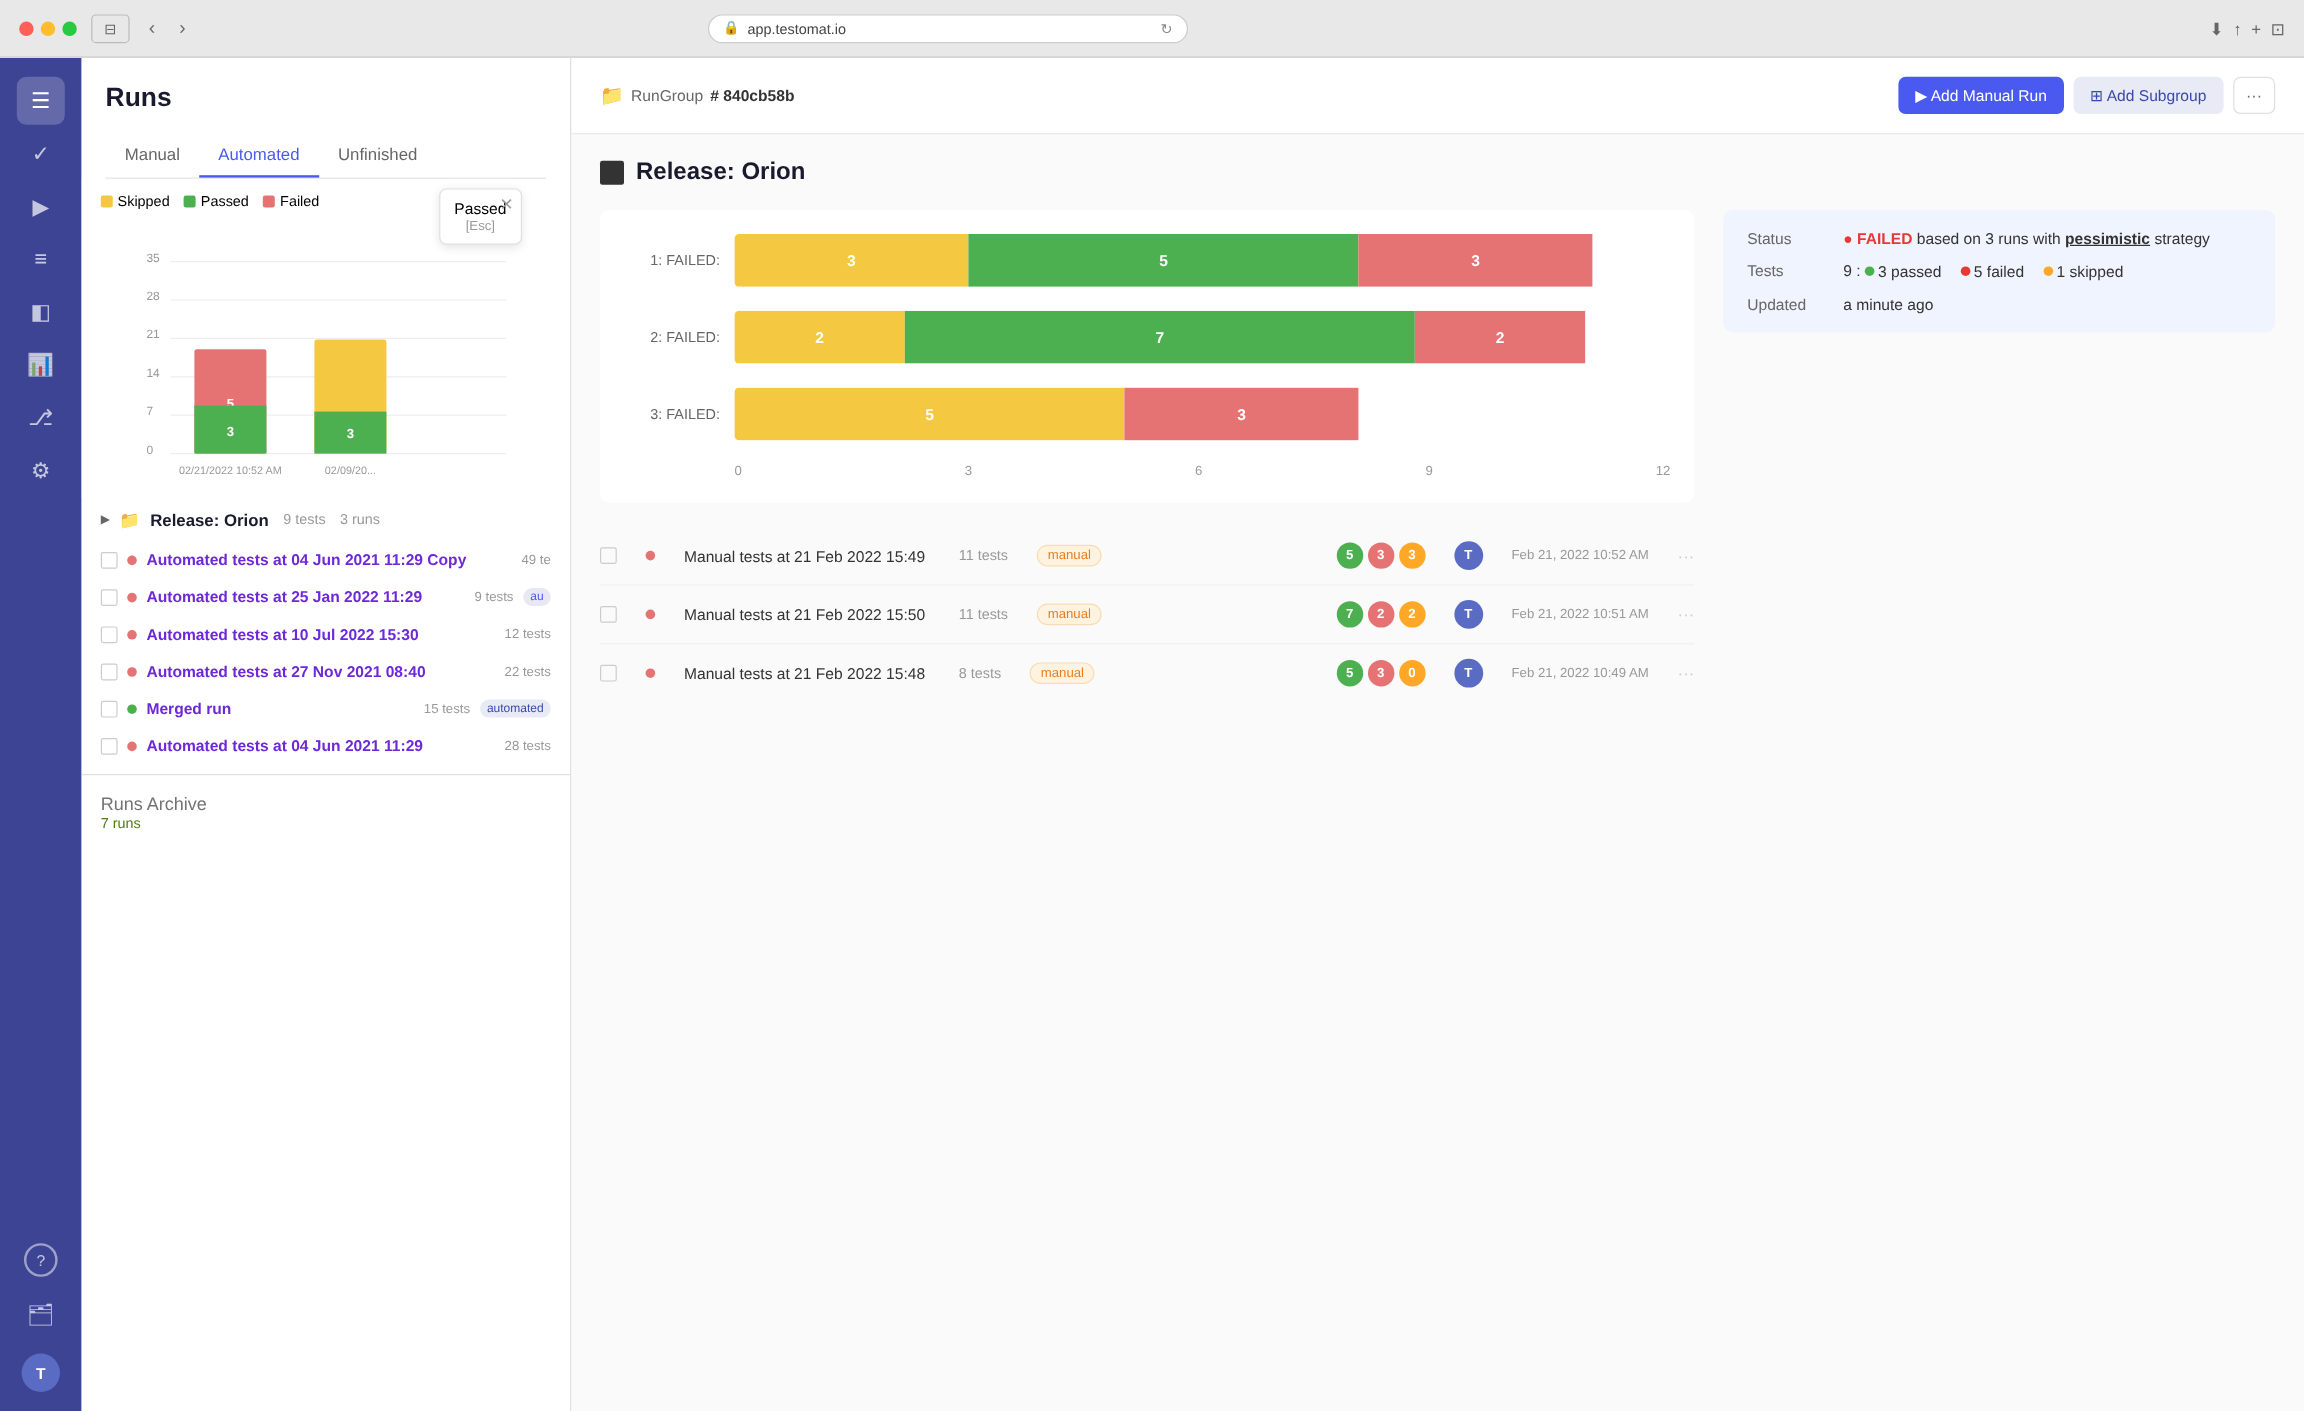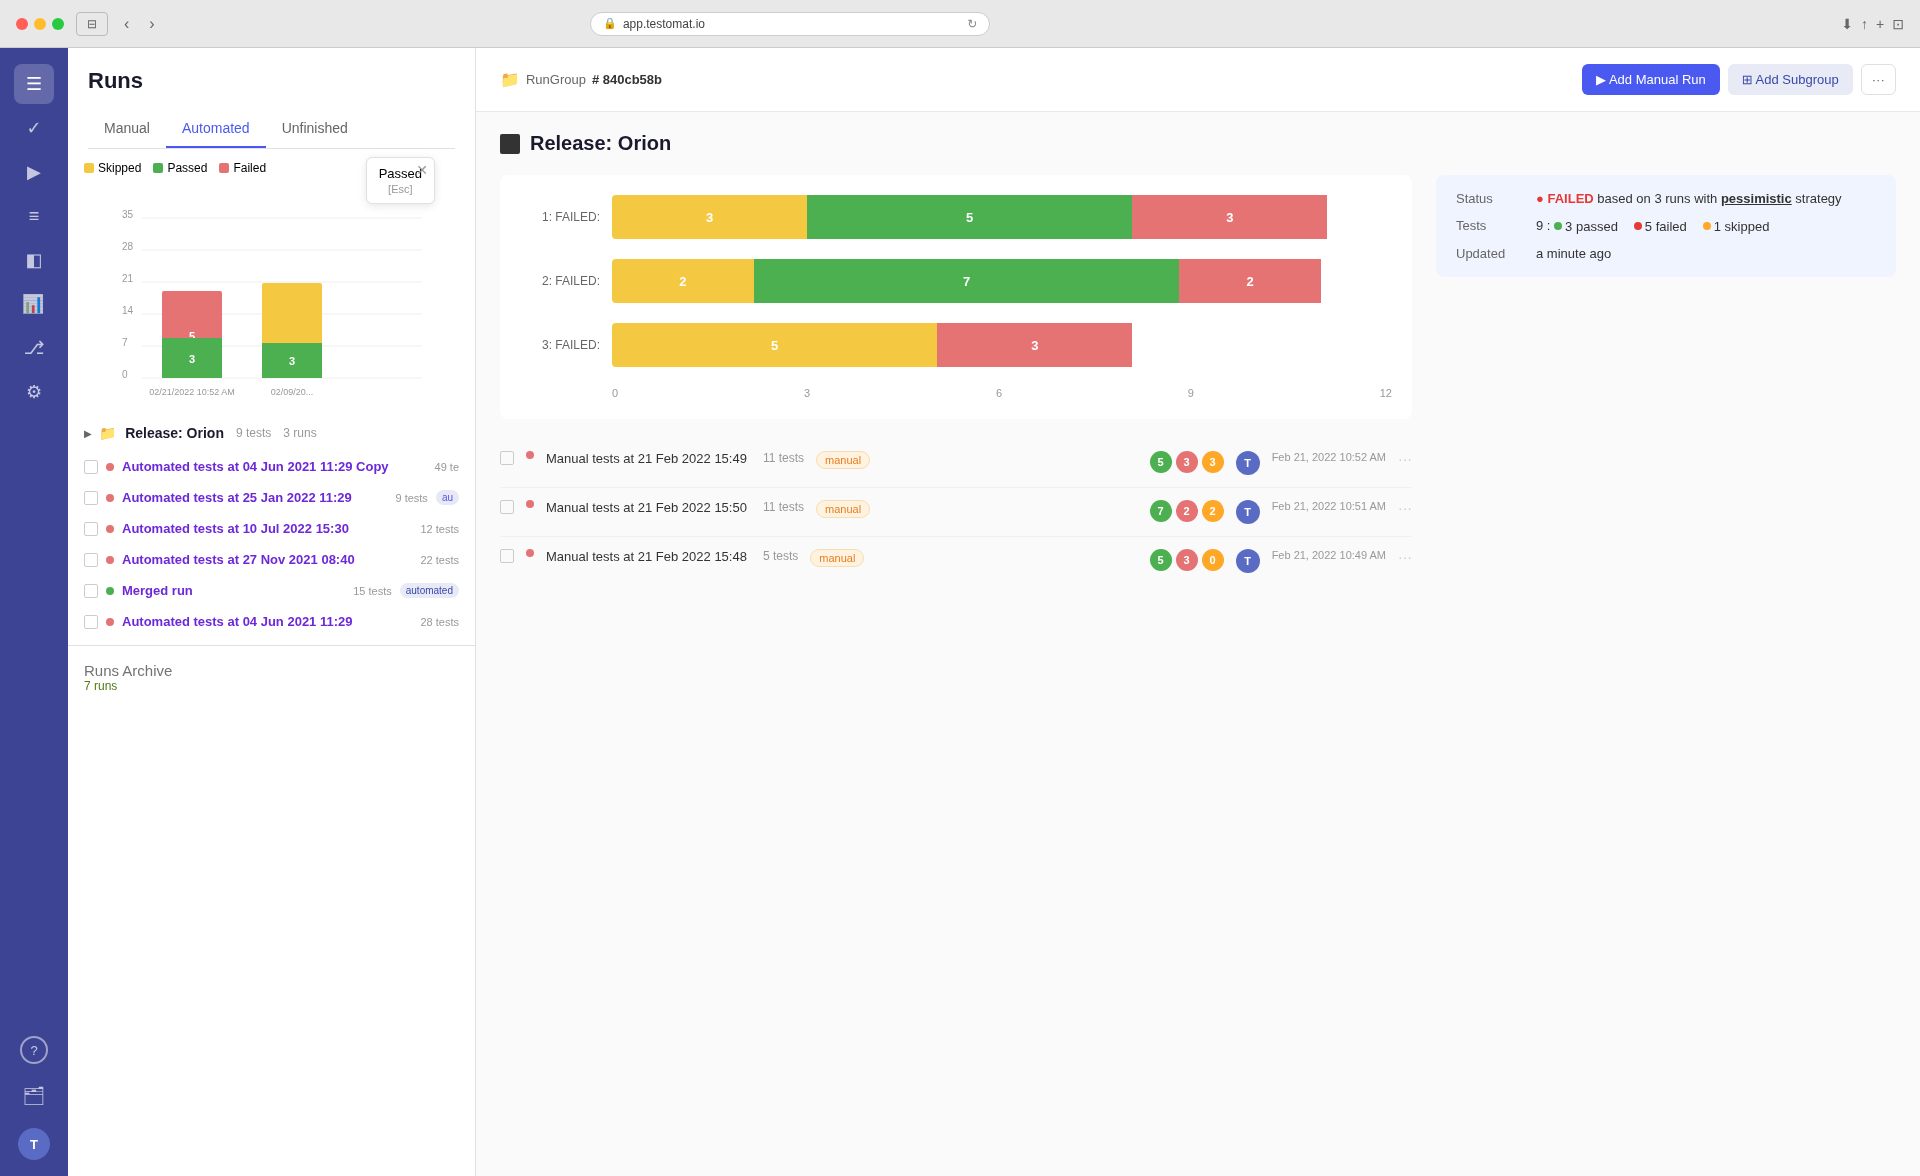--- a/index.html
+++ b/index.html
@@ -97,21 +97,21 @@
     .stacked-bar-row { display: flex; align-items: center; margin-bottom: 20px; gap: 12px; }
     .bar-label { font-size: 12px; color: #666; width: 80px; text-align: right; flex-shrink: 0; }
     .bar-track { flex: 1; display: flex; height: 44px; border-radius: 4px; overflow: hidden; position: relative; }
     .bar-seg { display: flex; align-items: center; justify-content: center; color: white; font-size: 13px; font-weight: 600; }
     .bar-seg.skipped { background: #f5c842; }
     .bar-seg.passed { background: #4caf50; }
     .bar-seg.failed { background: #e57373; }
     .chart-x-axis { display: flex; justify-content: space-between; padding: 0 0 0 92px; font-size: 11px; color: #999; }
 
     
-    .run-detail-item { display: flex; align-items: flex-start; gap: 12px; padding: 12px 0; border-bottom: 1px solid #f0f0f0; }
+    .run-detail-item { display: flex; align-items: center; gap: 24px; padding: 12px 0; border-bottom: 1px solid #f0f0f0; }
     .run-detail-item:last-child { border-bottom: none; }
     .run-detail-checkbox { width: 14px; height: 14px; border: 1px solid #ccc; border-radius: 2px; flex-shrink: 0; }
     .run-detail-name { font-size: 13px; color: #333; font-weight: 500; }
     .run-detail-count { font-size: 12px; color: #999; margin-left: 4px; }
     .badge-manual { background: #fff3e0; color: #e67e22; border: 1px solid #f5deb3; font-size: 11px; padding: 2px 8px; border-radius: 10px; font-weight: 500; }
     .run-detail-scores { display: flex; gap: 4px; margin-left: auto; }
     .score-badge { width: 22px; height: 22px; border-radius: 50%; display: flex; align-items: center; justify-content: center; font-size: 11px; font-weight: 700; color: white; }
     .score-badge.g { background: #4caf50; }
     .score-badge.r { background: #e57373; }
     .score-badge.o { background: #ffa726; }
@@ -392,21 +392,21 @@
               </div>
               <div class="run-detail-avatar">T</div>
               <span class="run-detail-date">Feb 21, 2022 10:51 AM</span>
               <span class="run-detail-more">···</span>
             </div>
 
             <div class="run-detail-item">
               <div class="run-detail-checkbox"></div>
               <div class="status-dot failed"></div>
               <span class="run-detail-name">Manual tests at 21 Feb 2022 15:48</span>
-              <span class="run-detail-count">5 tests</span>
+              <span class="run-detail-count">8 tests</span>
               <span class="badge-manual">manual</span>
               <div class="run-detail-scores">
                 <div class="score-badge g">5</div>
                 <div class="score-badge r">3</div>
                 <div class="score-badge o">0</div>
               </div>
               <div class="run-detail-avatar">T</div>
               <span class="run-detail-date">Feb 21, 2022 10:49 AM</span>
               <span class="run-detail-more">···</span>
             </div>

